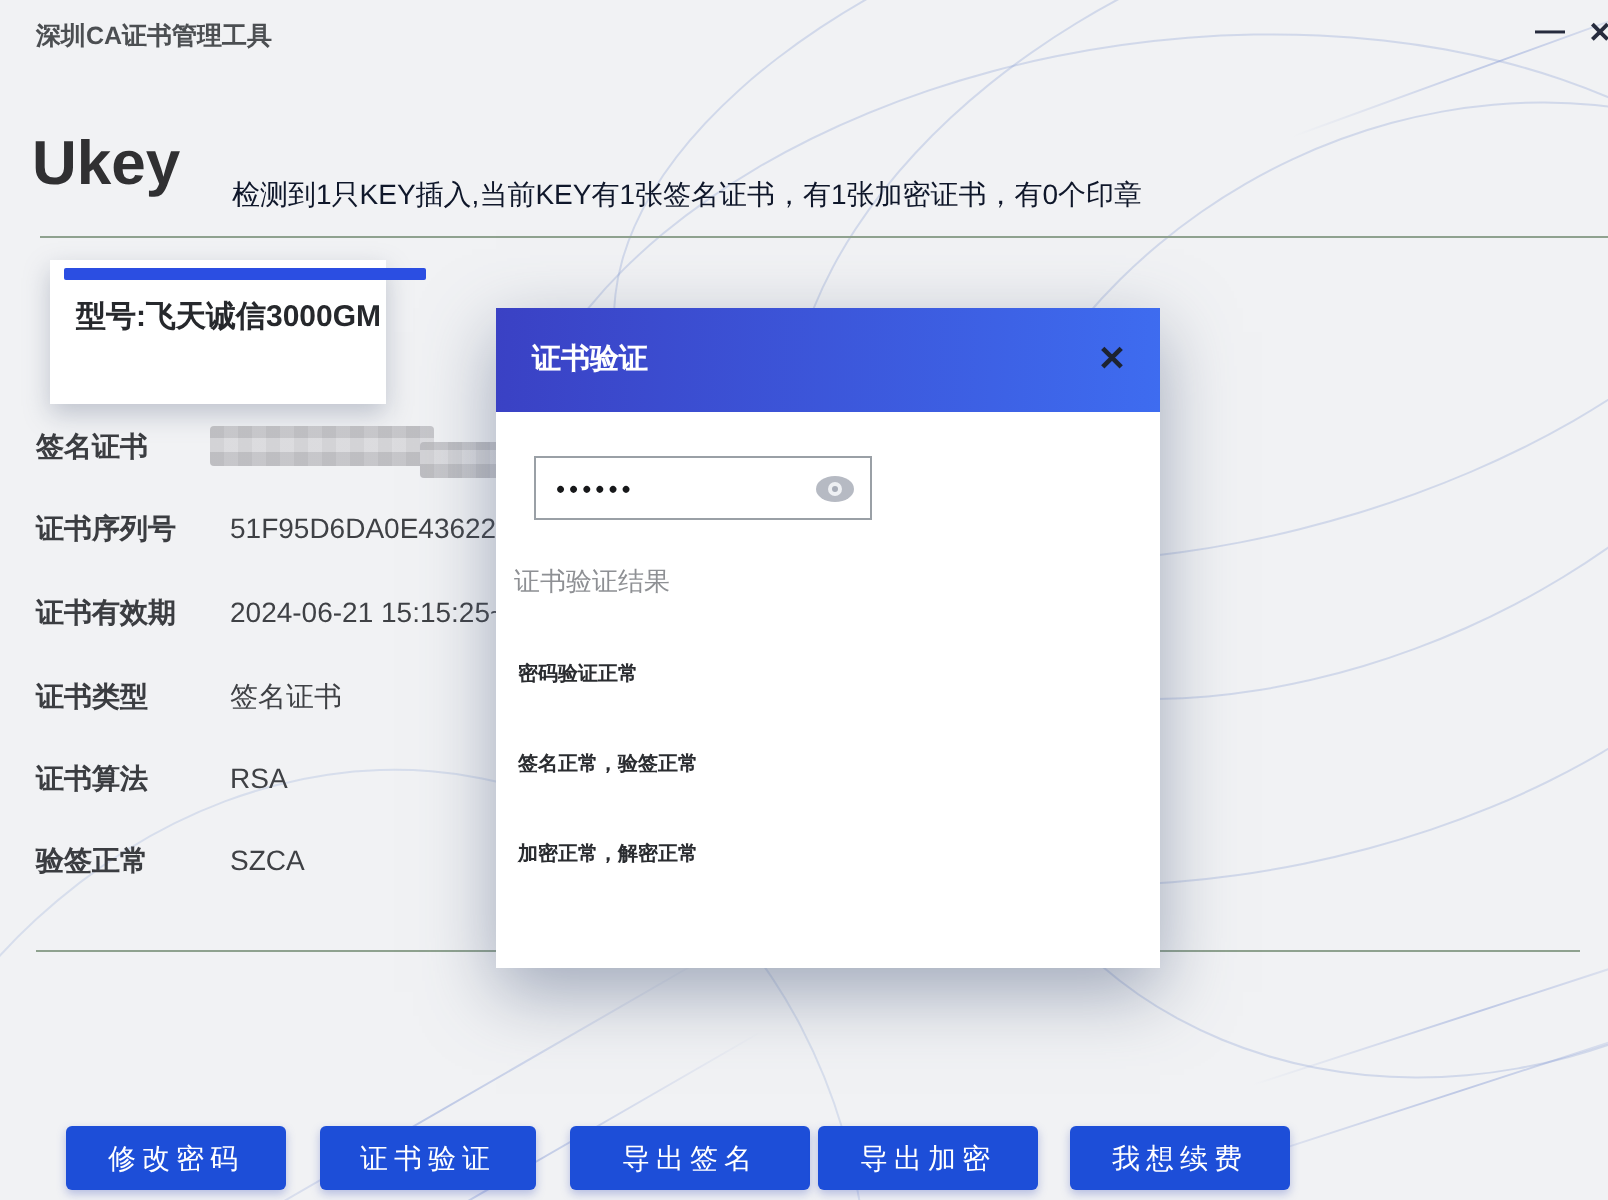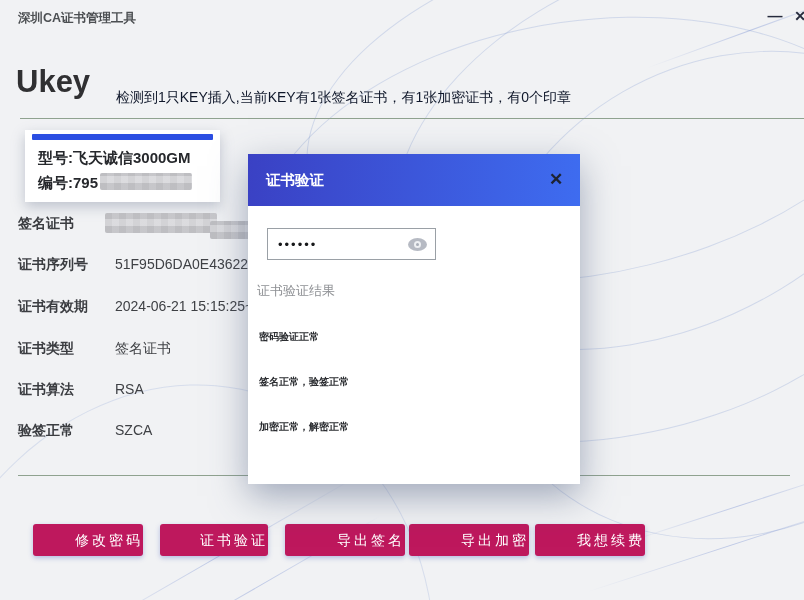--- a/index.html
+++ b/index.html
@@ -33,21 +33,21 @@
   .win-min   { left:766px; font-size:15px; }
   .win-close { left:791px; font-size:14px; }
 
   
   .ukey-title { position:absolute; left:16px; top:64px; font-size:31px; font-weight:800; color:#303032; z-index:2; }
   .status-text { position:absolute; left:116px; top:89px; font-size:14px; font-weight:500; color:#0f172a; z-index:2; }
   .sep1 { position:absolute; left:20px; top:118px; width:784px; height:1px; background:#8fa28f; z-index:1; }
   .sep2 { position:absolute; left:18px; top:475px; width:772px; height:1px; background:#8fa28f; z-index:1; }
 
   
-  .device-card { position:absolute; left:25px; top:130px; width:195px; height:72px; background:#fff;
+  .device-card { position:absolute; left:25px; top:130px; width:168px; height:72px; background:#fff;
                  box-shadow:0 5px 12px rgba(130,140,160,.45); z-index:2; }
   .card-bar { position:absolute; left:7px; top:4px; width:181px; height:6px; background:#2b4ee2; border-radius:1px; }
   .card-line1 { position:absolute; left:13px; top:19px; font-size:15px; font-weight:700; color:#26282c; white-space:nowrap; }
   .card-line2 { position:absolute; left:13px; top:43px; font-size:15px; font-weight:700; color:#26282c; white-space:nowrap; }
   .mosaic {
     background:
       repeating-linear-gradient(0deg, rgba(178,178,182,.55) 0 7px, rgba(216,216,219,.55) 7px 14px),
       repeating-linear-gradient(90deg, #cdcdd0 0 7px, #e0e0e3 7px 14px);
     border-radius:2px;
   }
@@ -77,27 +77,27 @@
   .eye-icon::after { content:""; position:absolute; left:8px; top:5px; width:3px; height:3px;
                      border-radius:50%; background:#a8adb8; }
   .verify-btn { position:absolute; left:200px; top:67px; width:110px; height:46px; line-height:46px;
                 background:#3e66e6; color:#fff; font-size:15px; letter-spacing:2px; text-align:center;
                 border-radius:3px; cursor:pointer; }
   .result-label { position:absolute; left:9px; top:128px; font-size:13px; color:#8e9094; }
   .result-line { position:absolute; left:11px; font-size:10px; font-weight:700; color:#2a2c30; white-space:nowrap; }
   .r1 { top:176px; } .r2 { top:221px; } .r3 { top:266px; }
 
   
-  .footer-btn { position:absolute; top:524px; height:32px; line-height:32px; text-align:right;
-                background:#be185d; color:#ffffff; font-size:14px; letter-spacing:3px;
+  .footer-btn { position:absolute; top:563px; height:32px; line-height:32px; text-align:center;
+                background:#1d4ed8; color:#ffffff; font-size:14px; letter-spacing:3px;
                 border-radius:3px; box-shadow:0 2px 5px rgba(70,90,190,.35); cursor:pointer; z-index:2; white-space:nowrap; }
   .fb1 { left:33px;  width:110px; }
   .fb2 { left:160px; width:108px; }
   .fb3 { left:285px; width:120px; }
-  .fb4 { left:409px; width:120px; }
+  .fb4 { left:409px; width:110px; }
   .fb5 { left:535px; width:110px; }
 </style>
 </head>
 <body>
 
 <div class="bg">
   <div class="ellipse e1"></div>
   <div class="ellipse e2"></div>
   <div class="ellipse e3"></div>
   <div class="ellipse e4"></div>
@@ -114,23 +114,20 @@
 <div class="win-btn win-close">✕</div>
 
 <div class="ukey-title">Ukey</div>
 <div class="status-text">检测到1只KEY插入,当前KEY有1张签名证书，有1张加密证书，有0个印章</div>
 <div class="sep1"></div>
 <div class="sep2"></div>
 
 <div class="device-card">
   <div class="card-bar"></div>
   <div class="card-line1">型号:飞天诚信3000GM</div>
-  <div class="card-line2">
-    <span>编号:795</span><span class="mosaic card-mosaic"></span>
-  </div>
 </div>
 
 <div class="field-label" style="top:215px">签名证书</div>
 <div class="field-value" style="top:215px"></div>
 <div class="mosaic mask-holder-1"></div>
 <div class="mosaic mask-holder-2"></div>
 
 <div class="field-label" style="top:256px">证书序列号</div>
 <div class="field-value" style="top:256px">51F95D6DA0E43622</div>
 

